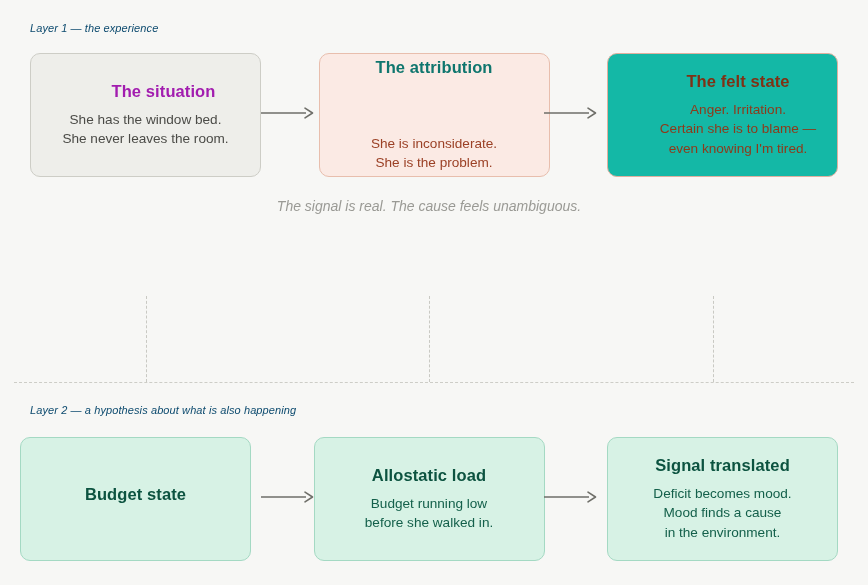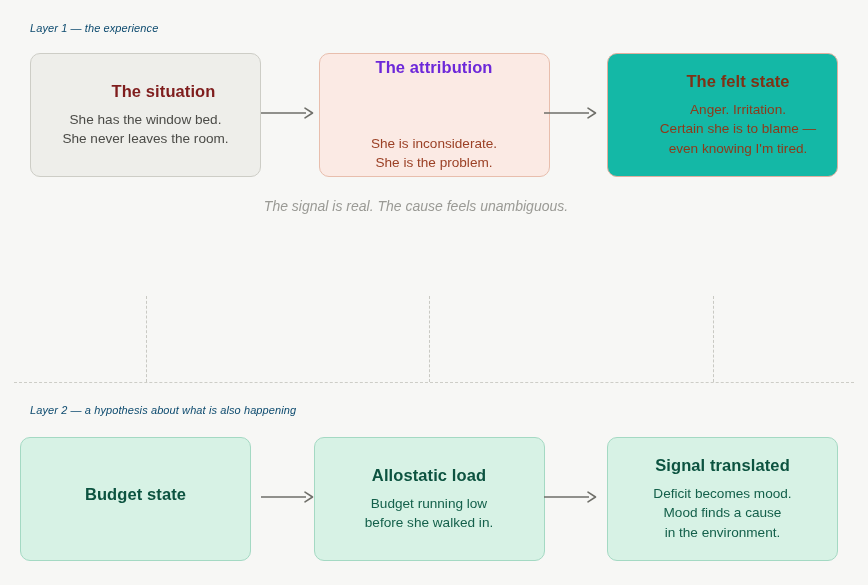--- a/index.html
+++ b/index.html
@@ -72,28 +72,28 @@
     line-height: 1.42;
     color: #4a4a46;
     white-space: pre-line;
   }
 
   
   .node.tone-neutral {
     background: #eeeeea;
     border-color: #cdcdc6;
   }
-  .node.tone-neutral .node-title { color: #7f1d1d; margin-left: 36px; }
+  .node.tone-neutral .node-title { color: #a21caf; margin-left: 36px; }
   .node.tone-neutral .node-body  { color: #4b4b47; }
 
   .node.tone-rose-soft {
     background: #fbeae4;
     border-color: #e8bead;
   }
-  .node.tone-rose-soft .node-title { color: #6d28d9; }
+  .node.tone-rose-soft .node-title { color: #0f766e; }
   .node.tone-rose-soft .node-body  { color: #9b4126; margin-top: 48px; }
 
   .node.tone-rose-deep {
     background: #14b8a6;
     border-color: #e0b09f;
     padding-left: 41px;
   }
   .node.tone-rose-deep .node-title { color: #7f3115; }
   .node.tone-rose-deep .node-body  { color: #8e3a1b; }
 
@@ -108,21 +108,21 @@
   .arrow {
     position: absolute;
     height: 14px;
     pointer-events: none;
   }
 
   
   #layer1-caption {
     position: absolute;
     top: 198px;
-    left: 0;
+    left: 13px;
     width: 832px;
     text-align: center;
     font-size: 14px;
     font-style: italic;
     color: #9a9a95;
   }
 
   
   .vrail {
     position: absolute;

